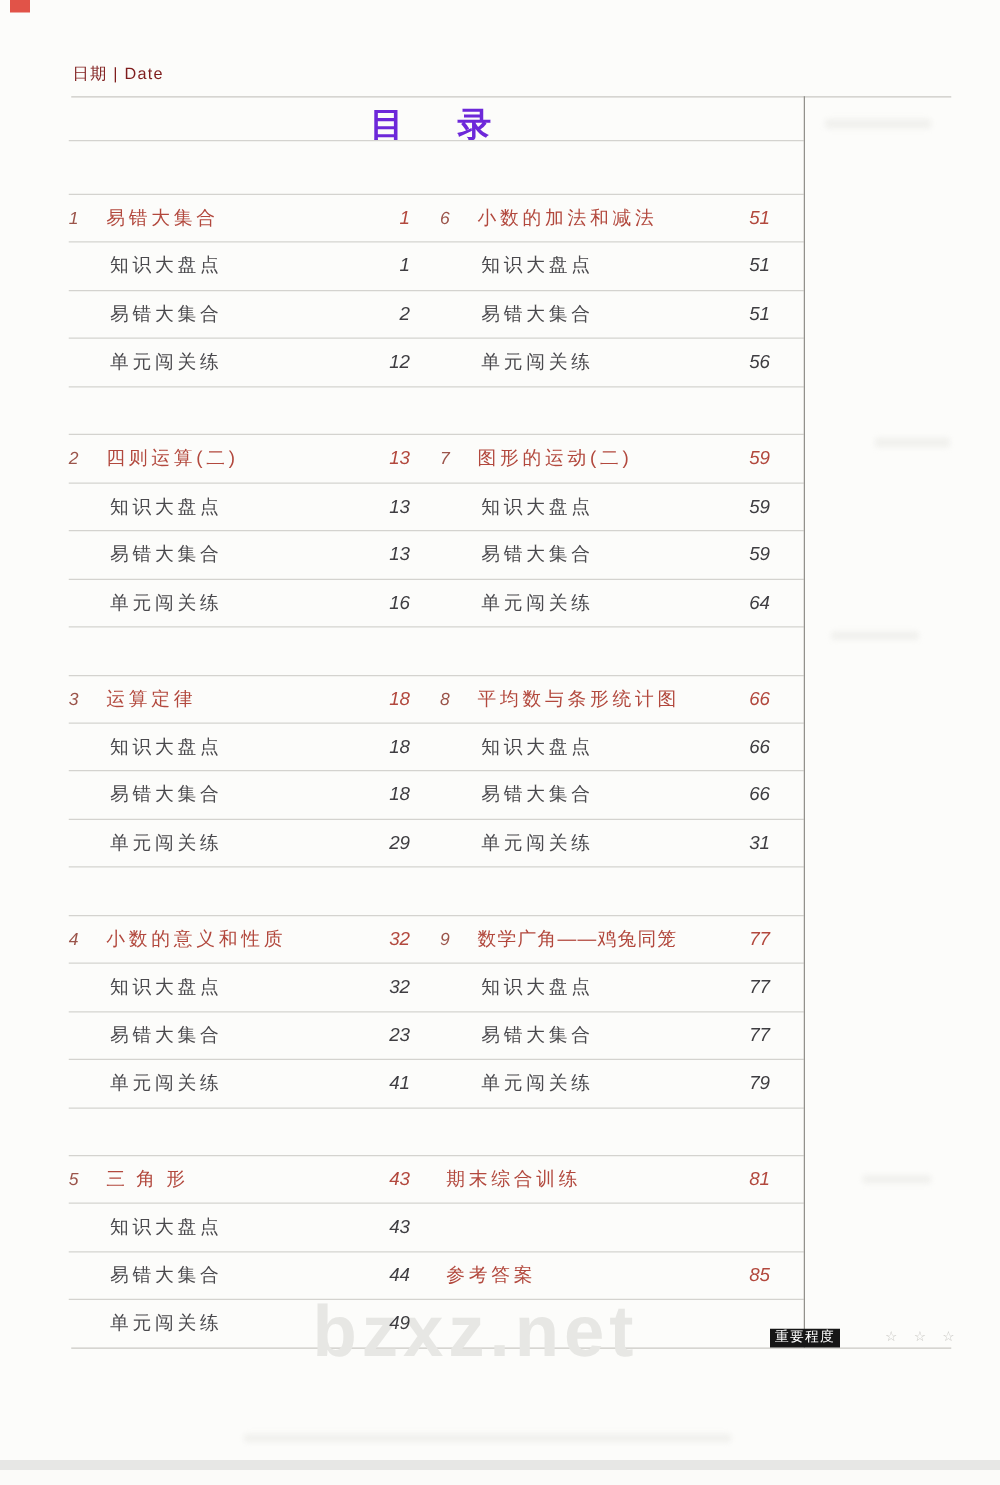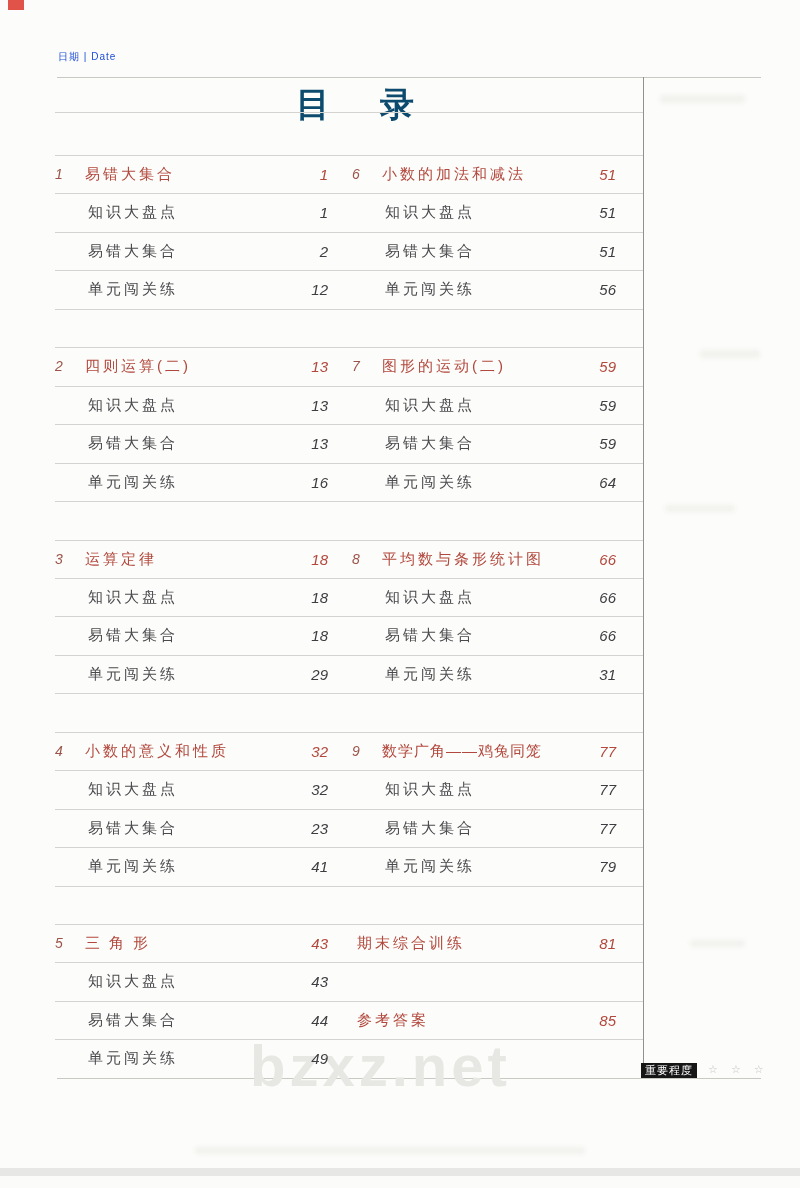--- a/index.html
+++ b/index.html
@@ -6,38 +6,38 @@
   body{
     width:800px;height:1188px;position:relative;overflow:hidden;
     background:#fcfcfa;
     font-family:"Liberation Sans","DejaVu Sans",sans-serif;
     color:#4a494d;
   }
   .rule{position:absolute;height:1px;background:#d4d3cf;left:55px;width:588px;}
   .rule.wide{left:57px;width:704px;background:#c9c8c3;}
   .vline{position:absolute;left:643px;top:77px;width:1px;height:1001px;background:#92918c;z-index:3;}
   .corner-mark{position:absolute;left:8px;top:0;width:16px;height:10px;background:#e15348;}
-  .date{position:absolute;left:58px;top:50px;font-size:10px;color:#1d4ed8;letter-spacing:1px;}
-  .title{position:absolute;left:296px;top:82px;font-size:34px;font-weight:600;color:#0c4a6e;letter-spacing:8px;}
+  .date{position:absolute;left:58px;top:50px;font-size:13px;color:#7f1d1d;letter-spacing:1px;}
+  .title{position:absolute;left:296px;top:82px;font-size:27px;font-weight:600;color:#6d28d9;letter-spacing:8px;}
   .row{position:absolute;height:38px;display:flex;align-items:center;font-size:15px;z-index:2;}
   .row.l{left:55px;width:273px;}
   .row.r{left:352px;width:264px;}
   .num{width:30px;flex:0 0 30px;font-style:italic;font-size:14px;}
   .t{letter-spacing:3px;white-space:nowrap;}
   .pg{margin-left:auto;font-style:italic;white-space:nowrap;}
   .hdr .num{color:#9b544a;}
   .hdr .t,.hdr .pg{color:#b2483d;}
   .sub{color:#4a494d;}
   .sub .t{padding-left:33px;}
   .sub .pg{color:#3e3d41;}
   .extra{color:#b2483d;justify-content:center;}
   .extra .t{padding-left:5px;}
   .watermark{position:absolute;left:250px;top:1032px;font-size:58px;font-weight:bold;
     color:#e7e7e4;letter-spacing:4px;z-index:1;white-space:nowrap;}
-  .badge{position:absolute;left:641px;top:1063px;height:15px;line-height:15px;background:#161616;
+  .badge{position:absolute;left:616px;top:1063px;height:15px;line-height:15px;background:#161616;
     color:#ffffff;font-size:11px;padding:0 4px;letter-spacing:1px;z-index:4;}
   .stars{position:absolute;left:708px;top:1063px;font-size:11px;color:#c9c8c4;letter-spacing:5px;z-index:4;}
   .blob{position:absolute;background:#f1f1ee;filter:blur(2px);border-radius:3px;}
   .bottom-strip{position:absolute;left:0;top:1168px;width:800px;height:8px;background:#e7e7e5;}
   .below-strip{position:absolute;left:0;top:1176px;width:800px;height:12px;background:#fbfbf9;}
 </style>
 </head>
 <body>
 
 <div class="corner-mark"></div>

